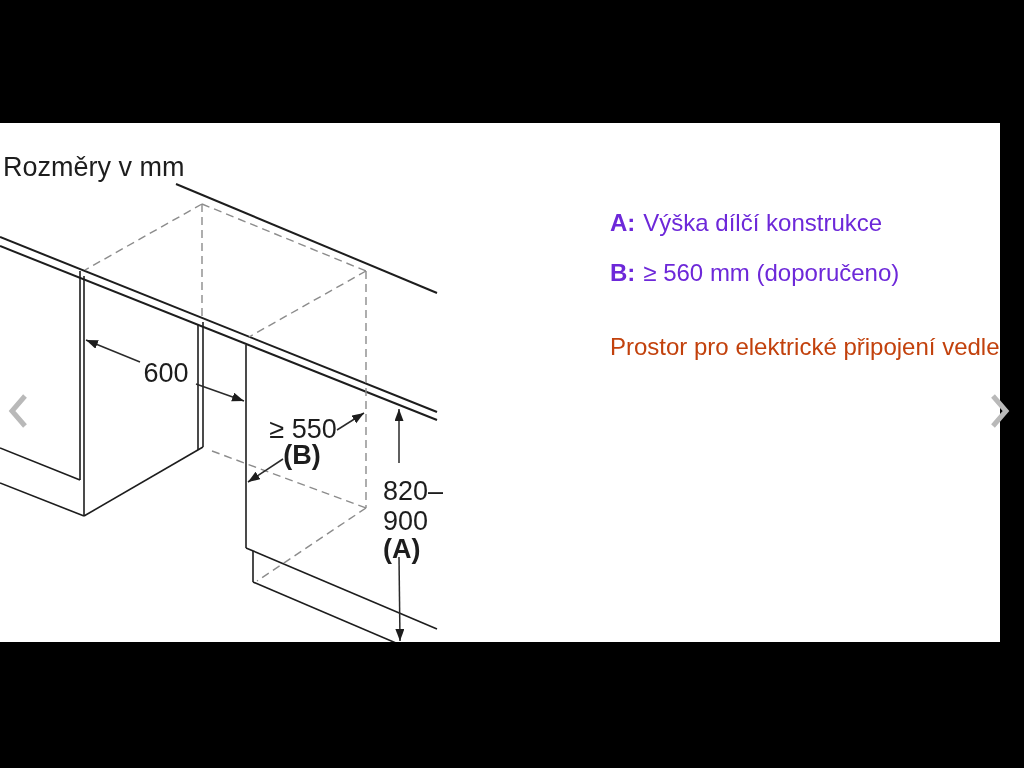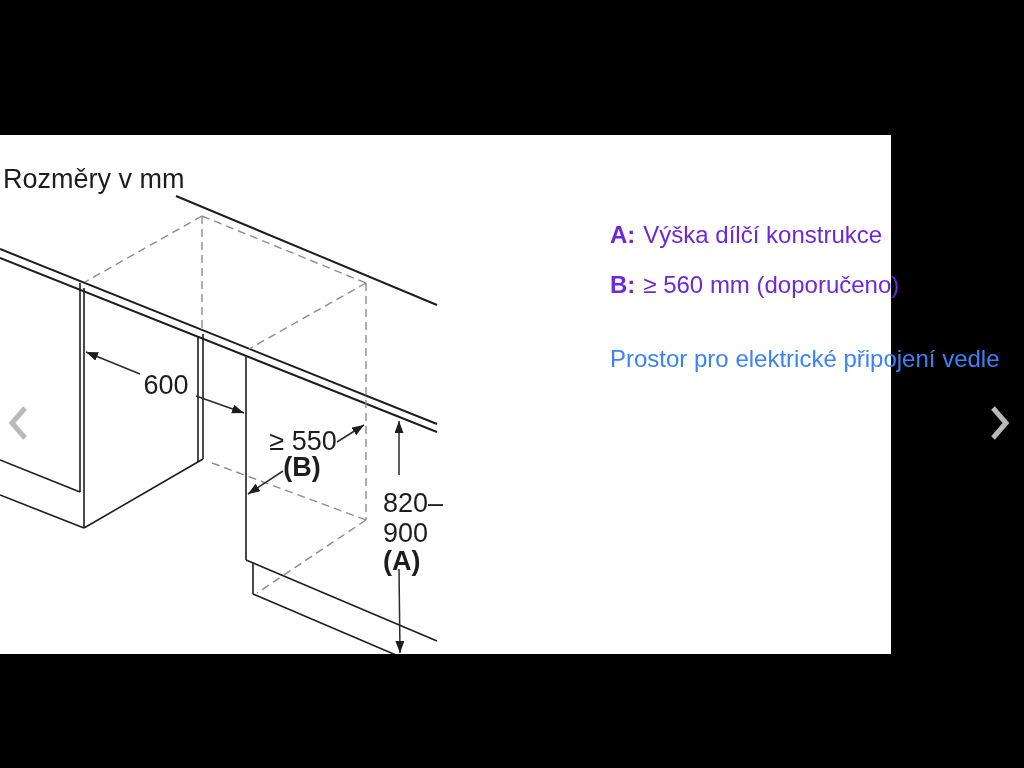--- a/index.html
+++ b/index.html
@@ -5,23 +5,22 @@
   html,body{margin:0;padding:0;}
   body{
     width:1024px;height:768px;
     background:#000;
     position:relative;
     overflow:hidden;
     font-family:"Liberation Sans", sans-serif;
     color:#1d1d1d;
   }
   .canvas{
-    position:absolute;left:0;top:123px;width:891px;height:519px;
+    position:absolute;left:0;top:123px;width:1000px;height:519px;
     background:#ffffff;
-    margin-top:12px;
   }
   .page-title{
     position:absolute;left:3px;top:29px;
     font-size:27px;line-height:30px;color:#1d1d1d;
   }
   .diagram-svg{position:absolute;left:0;top:0;}
   .diagram-svg text{
     font-family:"Liberation Sans", sans-serif;
     font-size:27px;fill:#1d1d1d;
   }
@@ -30,21 +29,21 @@
   .dashline{stroke:#8c8c8c;stroke-width:1.4;stroke-dasharray:8 5;fill:none;}
   .dimline{stroke:#2a2a2a;stroke-width:1.5;fill:none;}
   .legend-row{
     position:absolute;left:610px;font-size:24px;line-height:28px;color:#6d28d9;white-space:nowrap;
   }
   .legend-row .bkey{font-weight:bold;margin-right:8px;}
   .legend-a{top:86px;}
   .legend-b{top:136px;}
   .note{
     position:absolute;left:610px;top:210px;
-    font-size:24px;line-height:27px;color:#3b82f6;white-space:nowrap;
+    font-size:24px;line-height:27px;color:#c2410c;white-space:nowrap;
   }
   .nav-btn{
     position:absolute;top:268px;width:28px;height:42px;
     background:none;border:none;padding:0;margin:0;cursor:pointer;
   }
   .nav-prev{left:5px;}
   .nav-next{left:985px;}
 </style>
 </head>
 <body>

